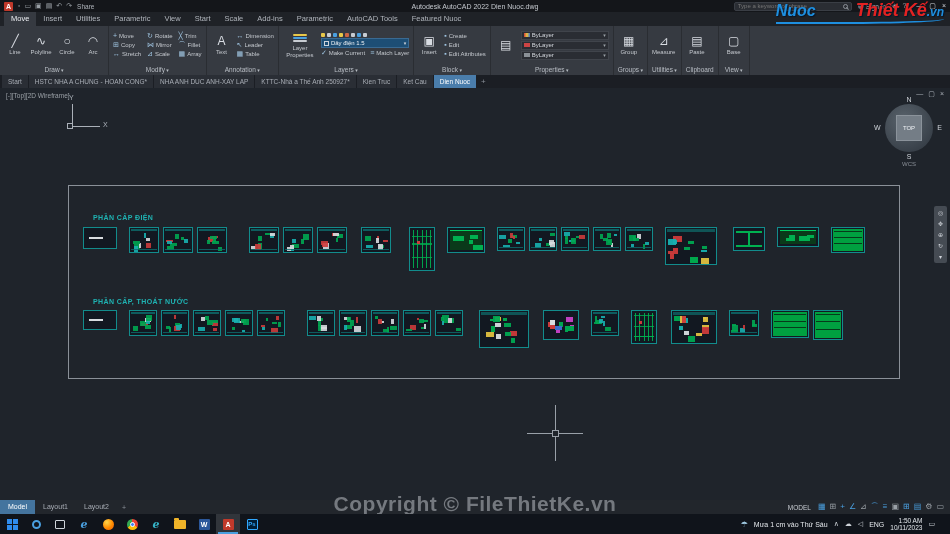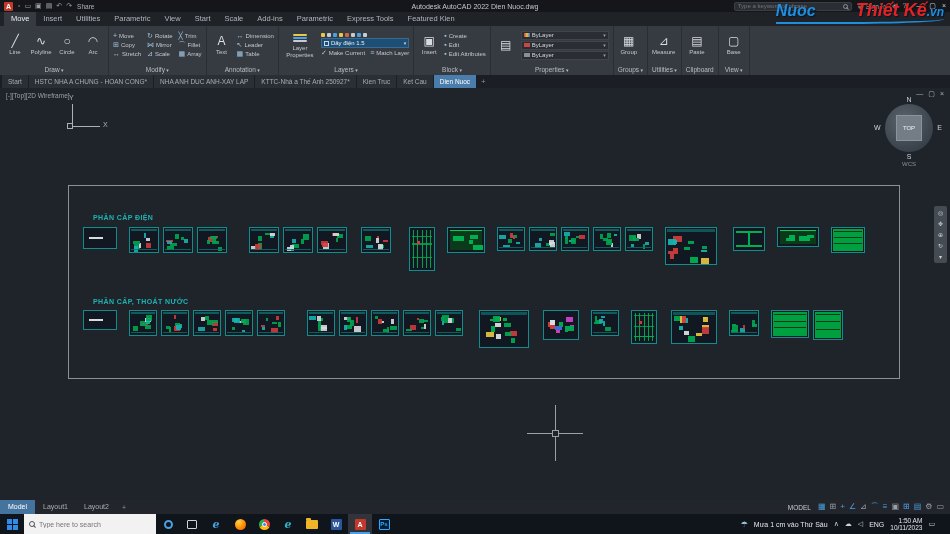--- a/index.html
+++ b/index.html
@@ -187,22 +187,22 @@
   <div class="rtabs">
       <div class="rtab active">Move</div>
       <div class="rtab">Insert</div>
       <div class="rtab">Utilities</div>
       <div class="rtab">Parametric</div>
       <div class="rtab">View</div>
       <div class="rtab">Start</div>
       <div class="rtab">Scale</div>
       <div class="rtab">Add-ins</div>
       <div class="rtab">Parametric</div>
-      <div class="rtab">Express Tools</div>
-      <div class="rtab">Featured Kien</div>
+      <div class="rtab">AutoCAD Tools</div>
+      <div class="rtab">Featured Nuoc</div>
     </div>
 
   <div class="ribbon">
       <div class="panel">
         <div class="pbody">
           <div class="tool-big">
             <span class="ticon">╱</span>
             <span class="tlabel">Line</span>
           </div>
           <div class="tool-big">
@@ -858,20 +858,21 @@
         </div>
     </div>
 
     <div class="crosshair" style="left:555px;top:345px">
       <span class="ch-h"></span>
         <span class="ch-v"></span>
         <span class="ch-box"></span>
     </div>
   </div>
 
+  <div class="watermark">Copyright © FileThietKe.vn</div>
 
   <div class="statusbar">
     <span id="layout-tabs" style="display:flex">
         <span class="ltab active">Model</span>
         <span class="ltab">Layout1</span>
         <span class="ltab">Layout2</span>
       </span>
     <span class="ltab-add">+</span>
     <span class="sb-right">
       <span class="sb-model">MODEL</span>
@@ -894,24 +895,20 @@
 
   <div class="taskbar">
     <div class="startbtn">
       <span class="winlogo">
           <i></i>
           <i></i>
           <i></i>
           <i></i>
         </span>
     </div>
-    <div class="tb-searchbox">
-      <span class="mag2"></span>
-      <input placeholder="Type here to search" style="">
-    </div>
     <div class="taskbtn">
         <span class="ic-cortana"></span>
       </div>
     <div class="taskbtn">
         <span class="ic-taskview"></span>
       </div>
     <span id="taskbar-apps" style="display:flex">
         <div class="taskbtn">
           <span class="app-letter ic-ie">e</span>
         </div>

